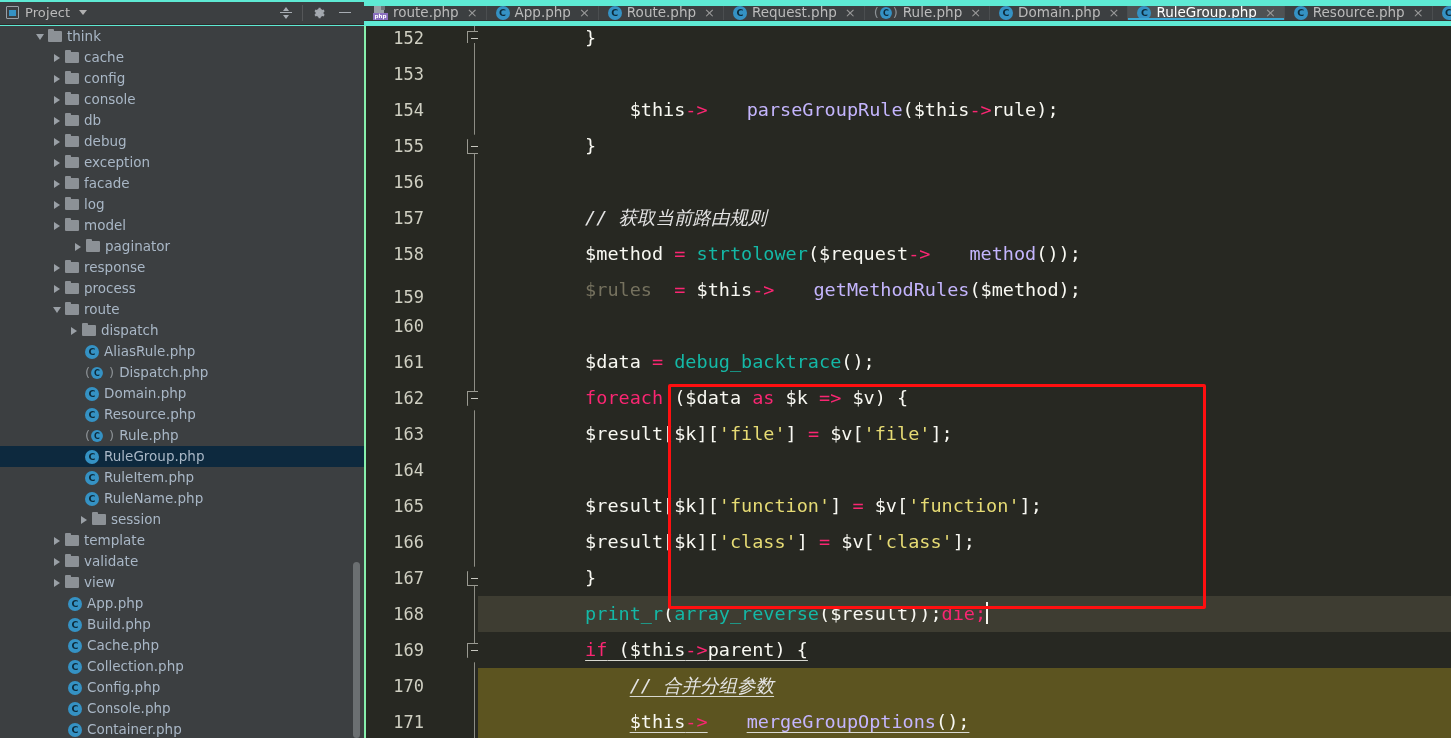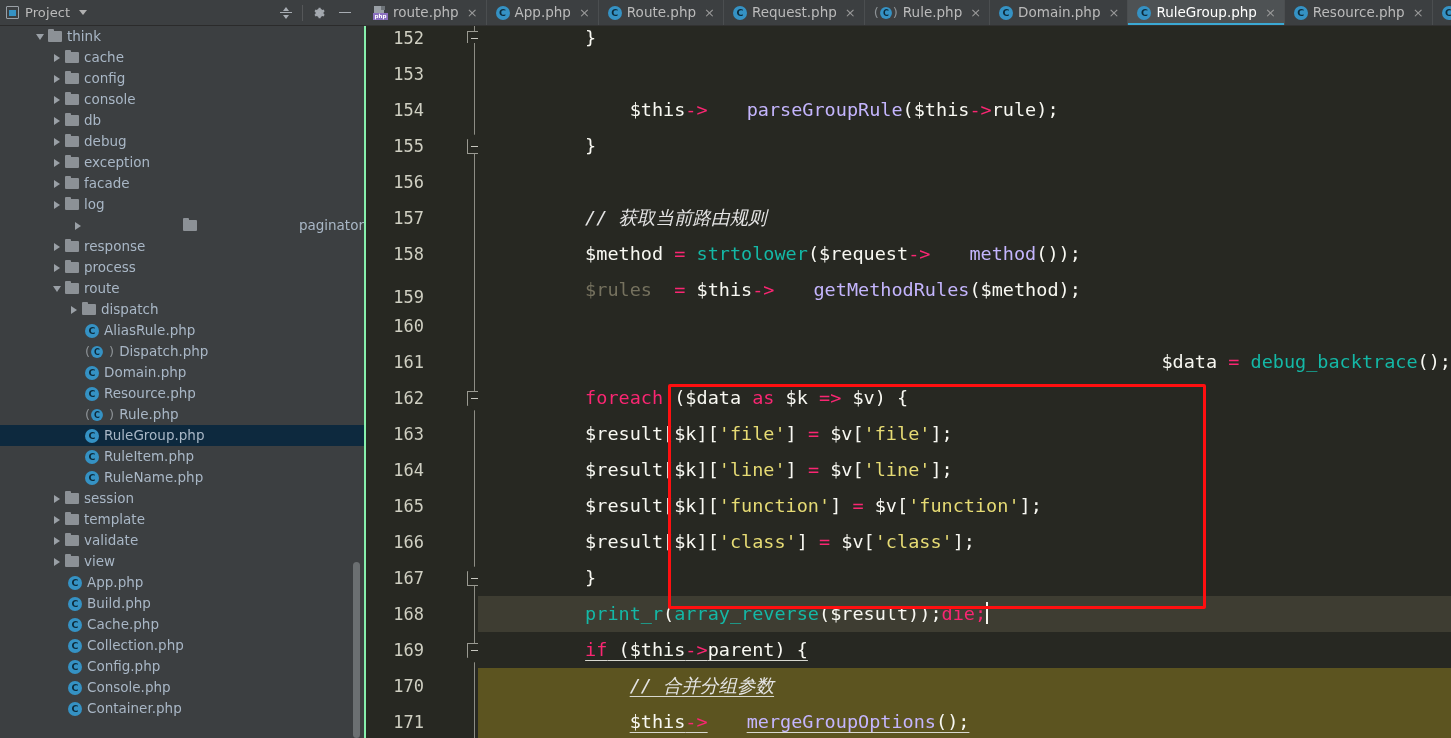--- a/index.html
+++ b/index.html
@@ -6,21 +6,21 @@
   body{
     width:1451px;height:738px;overflow:hidden;
     background:#3c3f41;
     font-family:"DejaVu Sans","Liberation Sans",sans-serif;
     font-size:13px;
     -webkit-font-smoothing:antialiased;
   }
   .app{position:relative;width:1451px;height:738px;display:flex;flex-direction:column;}
 
   
-  .toprow{display:flex;height:26px;flex:0 0 26px;background:#5eead4;}
+  .toprow{display:flex;height:26px;flex:0 0 26px;background:#5eead4;align-items:center;}
 
   
   .proj-header{
     width:364px;flex:0 0 364px;display:flex;align-items:center;
     background:#3c3f41;border-bottom:1px solid #2b2b2b;
     padding:0 6px;box-sizing:border-box;
   }
   .proj-title-wrap{display:flex;align-items:center;gap:6px;}
   .proj-icon{
     width:13px;height:13px;border:1.5px solid #9aa0a6;border-radius:1px;
@@ -302,21 +302,26 @@
           <li class="node" style="padding-left: 51px;">
             <span class="twisty closed"></span>
             <span class="ic-folder"></span>
             <span class="nlabel">facade</span>
           </li>
           <li class="node" style="padding-left: 51px;">
             <span class="twisty closed"></span>
             <span class="ic-folder"></span>
             <span class="nlabel">log</span>
           </li>
-          <li class="node" style="padding-left: 72px; justify-content: space-between;">
+          <li class="node" style="padding-left: 51px;">
+            <span class="twisty closed"></span>
+            <span class="ic-folder"></span>
+            <span class="nlabel">model</span>
+          </li>
+          <li class="node" style="padding-left: 72px;">
             <span class="twisty closed"></span>
             <span class="ic-folder"></span>
             <span class="nlabel">paginator</span>
           </li>
           <li class="node" style="padding-left: 51px;">
             <span class="twisty closed"></span>
             <span class="ic-folder"></span>
             <span class="nlabel">response</span>
           </li>
           <li class="node" style="padding-left: 51px;">
@@ -367,21 +372,21 @@
             <span class="nlabel">RuleGroup.php</span>
           </li>
           <li class="node" style="padding-left: 85px;">
             <span class="ic-class">C</span>
             <span class="nlabel">RuleItem.php</span>
           </li>
           <li class="node" style="padding-left: 85px;">
             <span class="ic-class">C</span>
             <span class="nlabel">RuleName.php</span>
           </li>
-          <li class="node" style="padding-left: 51px;">
+          <li class="node" style="padding-left: 78px;">
             <span class="twisty closed"></span>
             <span class="ic-folder"></span>
             <span class="nlabel">session</span>
           </li>
           <li class="node" style="padding-left: 51px;">
             <span class="twisty closed"></span>
             <span class="ic-folder"></span>
             <span class="nlabel">template</span>
           </li>
           <li class="node" style="padding-left: 51px;">
@@ -468,24 +473,23 @@
       <div class="codewrap" id="codewrap">
           <div class="codeline" style="position: absolute; left: 0px; right: 0px; top: -6px;">        <span class="t-plain">}</span></div>
           <div class="codeline" style="position: absolute; left: 0px; right: 0px; top: 30px;"></div>
           <div class="codeline" style="position: absolute; left: 0px; right: 0px; top: 66px;">            <span class="t-plain">$this</span><span class="t-op">-&gt;</span><span class="t-fn">parseGroupRule</span><span class="t-plain">(</span><span class="t-plain">$this</span><span class="t-op">-&gt;</span><span class="t-plain">rule);</span></div>
           <div class="codeline" style="position: absolute; left: 0px; right: 0px; top: 102px;">        <span class="t-plain">}</span></div>
           <div class="codeline" style="position: absolute; left: 0px; right: 0px; top: 138px;"></div>
           <div class="codeline" style="position: absolute; left: 0px; right: 0px; top: 174px;">        <span class="t-comment">// 获取当前路由规则</span></div>
           <div class="codeline" style="position: absolute; left: 0px; right: 0px; top: 210px;">        <span class="t-plain">$method </span><span class="t-op">= </span><span class="t-builtin">strtolower</span><span class="t-plain">($request</span><span class="t-op">-&gt;</span><span class="t-fn">method</span><span class="t-plain">());</span></div>
           <div class="codeline" style="position: absolute; left: 0px; right: 0px; top: 246px;">        <span class="t-dim">$rules</span><span class="t-plain">  </span><span class="t-op">= </span><span class="t-plain">$this</span><span class="t-op">-&gt;</span><span class="t-fn">getMethodRules</span><span class="t-plain">($method);</span></div>
           <div class="codeline" style="position: absolute; left: 0px; right: 0px; top: 282px;"></div>
-          <div class="codeline" style="position: absolute; left: 0px; right: 0px; top: 318px; text-align: right;">        <span class="t-plain">$data </span><span class="t-op">= </span><span class="t-builtin">debug_backtrace</span><span class="t-plain">();</span></div>
+          <div class="codeline" style="position: absolute; left: 0px; right: 0px; top: 318px;">        <span class="t-plain">$data </span><span class="t-op">= </span><span class="t-builtin">debug_backtrace</span><span class="t-plain">();</span></div>
           <div class="codeline" style="position: absolute; left: 0px; right: 0px; top: 354px;">        <span class="t-kw">foreach </span><span class="t-plain">($data </span><span class="t-kw">as</span><span class="t-plain"> $k </span><span class="t-op">=&gt;</span><span class="t-plain"> $v) {</span></div>
           <div class="codeline" style="position: absolute; left: 0px; right: 0px; top: 390px;">        <span class="t-plain">$result[$k][</span><span class="t-str">'file'</span><span class="t-plain">] </span><span class="t-op">=</span><span class="t-plain"> $v[</span><span class="t-str">'file'</span><span class="t-plain">];</span></div>
-          <div class="codeline" style="position: absolute; left: 0px; right: 0px; top: 426px;">        <span class="t-plain">$result[$k][</span><span class="t-str">'line'</span><span class="t-plain">] </span><span class="t-op">=</span><span class="t-plain"> $v[</span><span class="t-str">'line'</span><span class="t-plain">];</span></div>
           <div class="codeline" style="position: absolute; left: 0px; right: 0px; top: 462px;">        <span class="t-plain">$result[$k][</span><span class="t-str">'function'</span><span class="t-plain">] </span><span class="t-op">=</span><span class="t-plain"> $v[</span><span class="t-str">'function'</span><span class="t-plain">];</span></div>
           <div class="codeline" style="position: absolute; left: 0px; right: 0px; top: 498px;">        <span class="t-plain">$result[$k][</span><span class="t-str">'class'</span><span class="t-plain">] </span><span class="t-op">=</span><span class="t-plain"> $v[</span><span class="t-str">'class'</span><span class="t-plain">];</span></div>
           <div class="codeline" style="position: absolute; left: 0px; right: 0px; top: 534px;">        <span class="t-plain">}</span></div>
           <div class="codeline caret-line" style="position: absolute; left: 0px; right: 0px; top: 570px;">        <span class="t-builtin">print_r</span><span class="t-plain">(</span><span class="t-builtin">array_reverse</span><span class="t-plain">($result));</span><span class="t-kw">die;</span><span class="caret"></span></div>
           <div class="codeline" style="position: absolute; left: 0px; right: 0px; top: 606px;">        <span class="t-under"><span class="t-kw">if</span><span class="t-plain"> ($this</span><span class="t-op">-&gt;</span><span class="t-plain">parent) {</span></span></div>
           <div class="codeline dead" style="position: absolute; left: 0px; right: 0px; top: 642px;">            <span class="t-under"><span class="t-comment">// 合并分组参数</span></span></div>
           <div class="codeline dead" style="position: absolute; left: 0px; right: 0px; top: 678px;">            <span class="t-under"><span class="t-plain">$this</span><span class="t-op">-&gt;</span><span class="t-fn">mergeGroupOptions</span><span class="t-plain">();</span></span></div>
           <div style="position: absolute; left: 0px; right: 0px; top: 634px; height: 738px; background: rgb(92, 84, 32); z-index: -1;"></div>
           <div class="redbox" style="border-color: rgb(255, 15, 16); left: 190px; top: 358px; width: 532px; height: 219px;"></div>
         </div>

